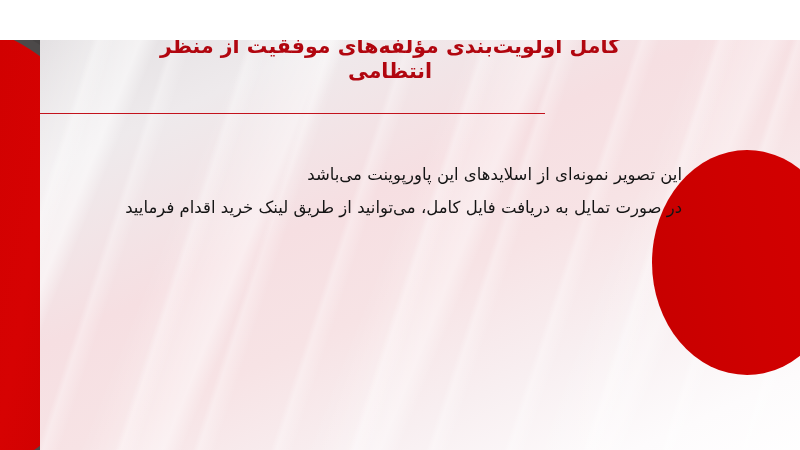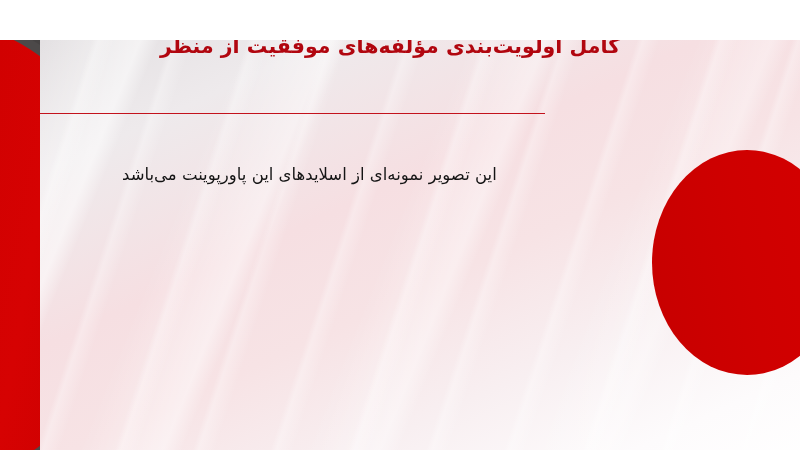--- a/index.html
+++ b/index.html
@@ -148,21 +148,21 @@
     border-top: 1.6px solid #c3121c;
     z-index: 7;
   }
 
   
   .body-area {
     position: absolute;
     right: 118px;
     top: 118px;
     width: 560px;
-    text-align: left;
+    text-align: right;
     direction: rtl;
     z-index: 6;
   }
   .body-line {
     color: #141414;
     font-size: 16.5px;
     line-height: 33px;
     white-space: nowrap;
   }
 </style>
@@ -177,23 +177,25 @@
   <div class="red-arc"></div>
 
   <div class="content-panel">
     <div class="panel-sheen"></div>
   </div>
 
   <div class="red-circle"></div>
 
   <div class="title-area">
     <div class="title-line">کامل اولویت‌بندی مؤلفه‌های موفقیت از منظر</div>
+    <div class="title-line">انتظامی</div>
   </div>
   <div class="title-rule"></div>
 
   <div class="body-area">
     <div class="body-line">این تصویر نمونه‌ای از اسلایدهای این پاورپوینت می‌باشد</div>
+    <div class="body-line">در صورت تمایل به دریافت فایل کامل، می‌توانید از طریق لینک خرید اقدام فرمایید</div>
   </div>
 
   <div class="bottom-band-edge"></div>
   <div class="bottom-band"></div>
 
 </div>
 
 </body></html>

